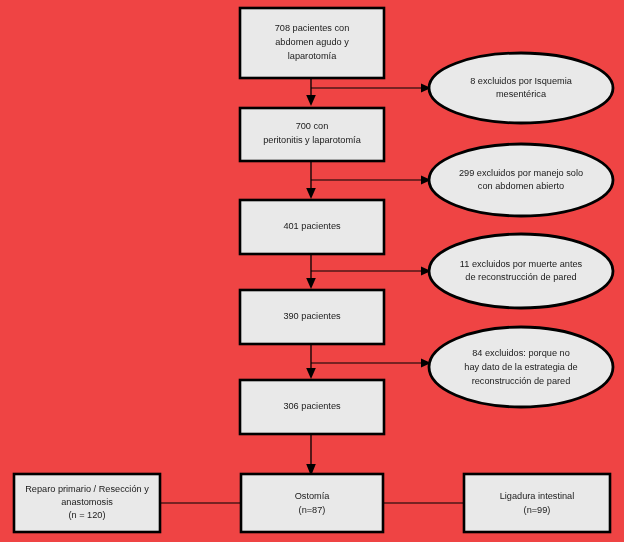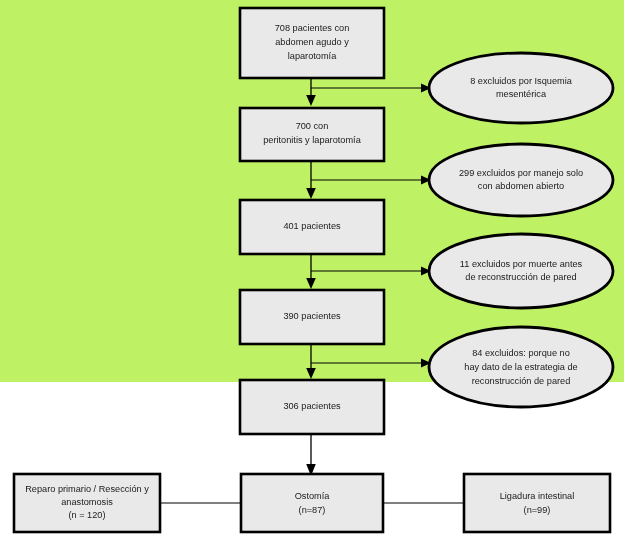--- a/index.html
+++ b/index.html
@@ -9,22 +9,22 @@
   }
   body {
     width: 624px;
     height: 542px;
     font-family: "Liberation Sans", sans-serif;
     overflow: hidden;
   }
   #flowchart-root {
     position: relative;
     width: 624px;
-    height: 382px;
-    background: #bef264;
+    height: 542px;
+    background: #ef4444;
   }
   svg.chart {
     display: block;
     width: 624px;
     height: 542px;
   }
   .node-shape {
     fill: #e9e9e9;
     stroke: #000000;
     stroke-width: 2.6;

